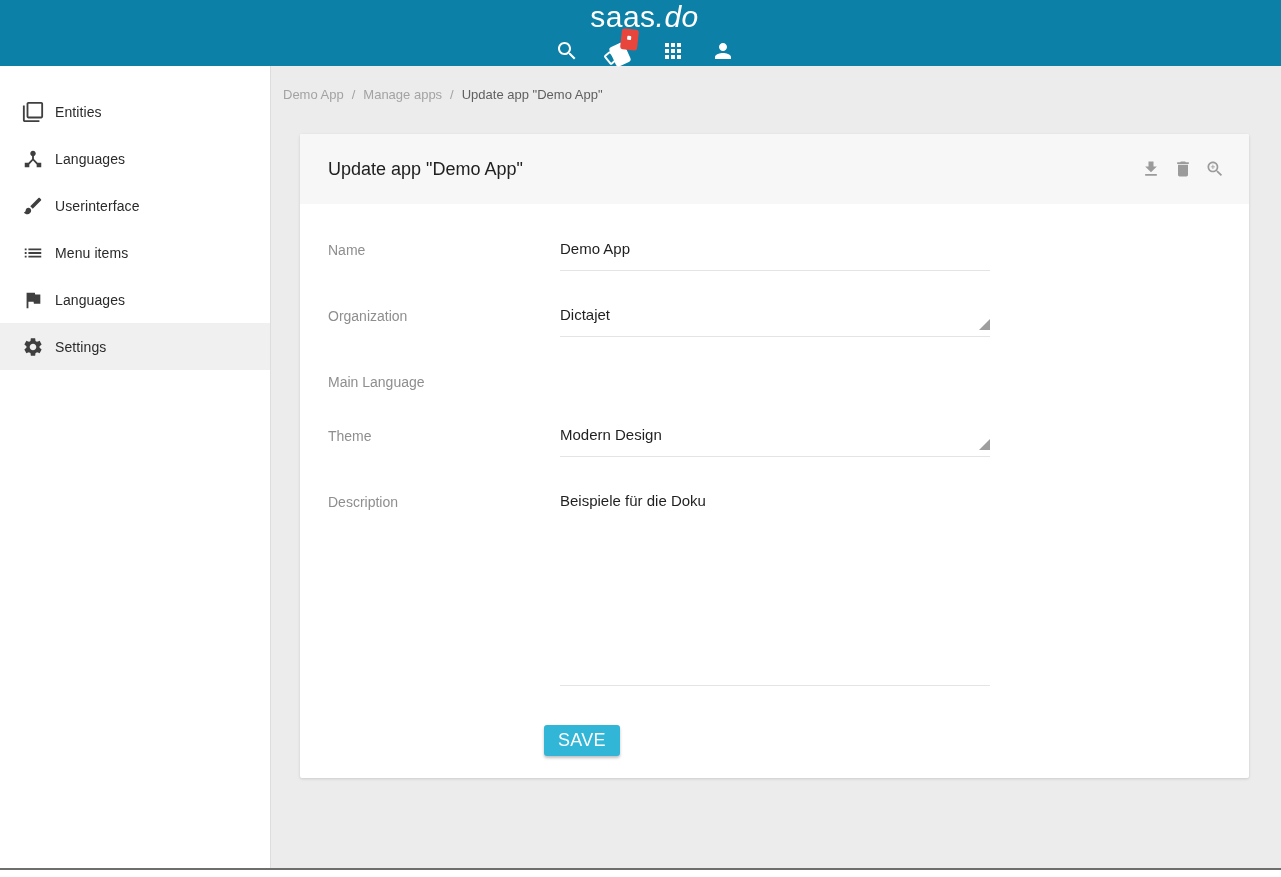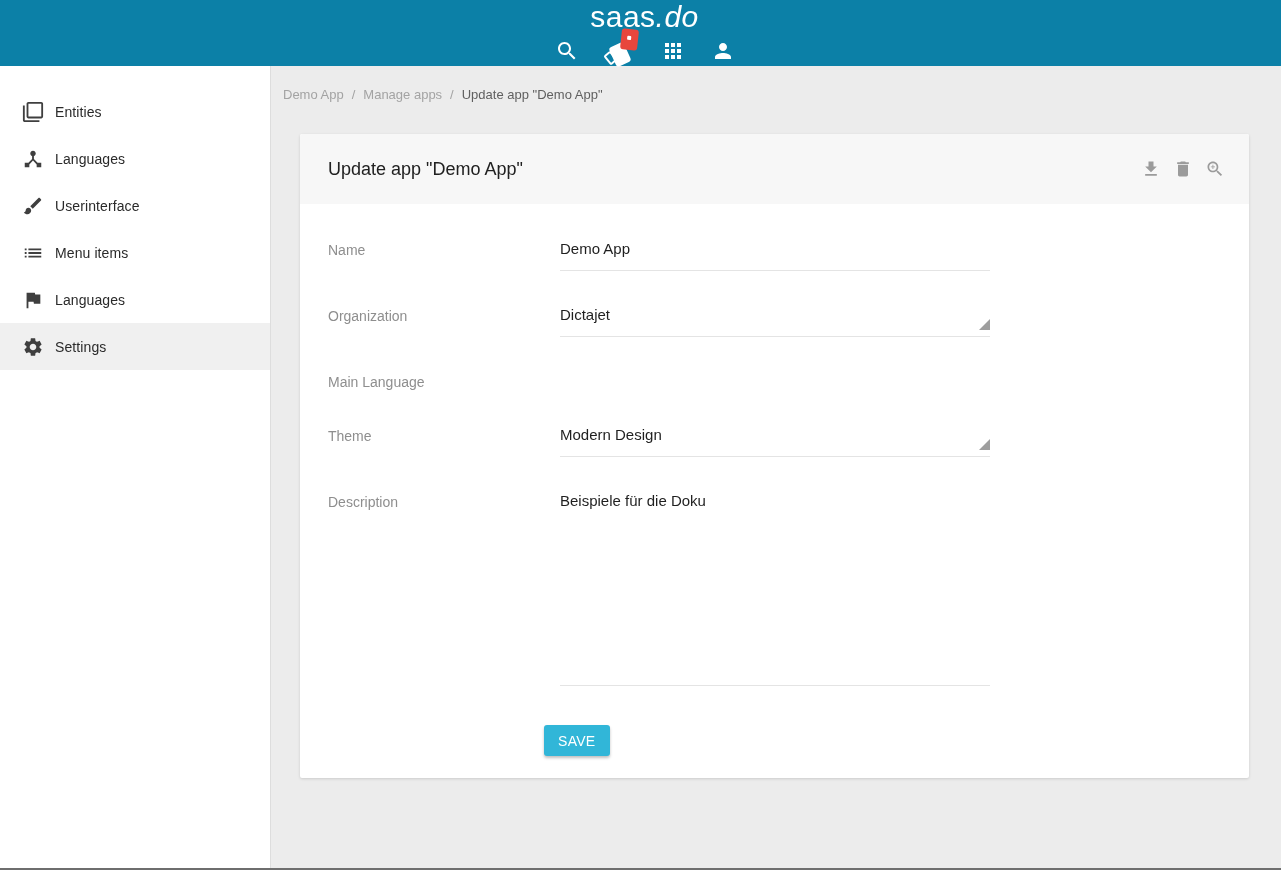--- a/index.html
+++ b/index.html
@@ -48,21 +48,21 @@
 
   .card-body { padding:36px 0 22px 28px; }
   .form-row { display:flex; margin-bottom:35px; }
   .row-label { width:200px; text-align:left; font-size:14px; color:#8e8e8e; line-height:18px; padding-top:1px; flex-shrink:0; }
   .row-value { margin-left:32px; width:430px; position:relative; }
   .text-input, .select-box, .textarea-input { width:100%; border:none; border-bottom:1px solid #e4e4e4; background:transparent; font-family:"Liberation Sans", sans-serif; font-size:15px; color:#1f1f1f; padding:0 0 12px 0; line-height:18px; outline:none; }
   .select-box { cursor:pointer; padding-right:20px; }
   .select-arrow { position:absolute; right:0; bottom:7px; width:0; height:0; border-left:11px solid transparent; border-bottom:11px solid #9e9e9e; }
   .textarea-input { height:194px; resize:none; overflow:auto; }
   .save-row { margin-top:32px; padding-left:216px; }
-  .save-btn { background:#31b6d8; color:#fff; border:none; border-radius:3px; height:31px; padding:0 14px; font-family:"Liberation Sans", sans-serif; font-size:14px; letter-spacing:0.3px; cursor:pointer; box-shadow:0 2px 3px rgba(0,0,0,0.25); }
+  .save-btn { background:#31b6d8; color:#fff; border:none; border-radius:3px; height:31px; padding:0 14px; font-family:"Liberation Sans", sans-serif; font-size:18px; letter-spacing:0.3px; cursor:pointer; box-shadow:0 2px 3px rgba(0,0,0,0.25); }
 
   
   .footer { height:9px; background:#fff; border-top:2px solid #6e6e6e; flex-shrink:0; }
 </style>
 </head>
 <body>
 
 <div class="window">
 
   <div class="topbar">

